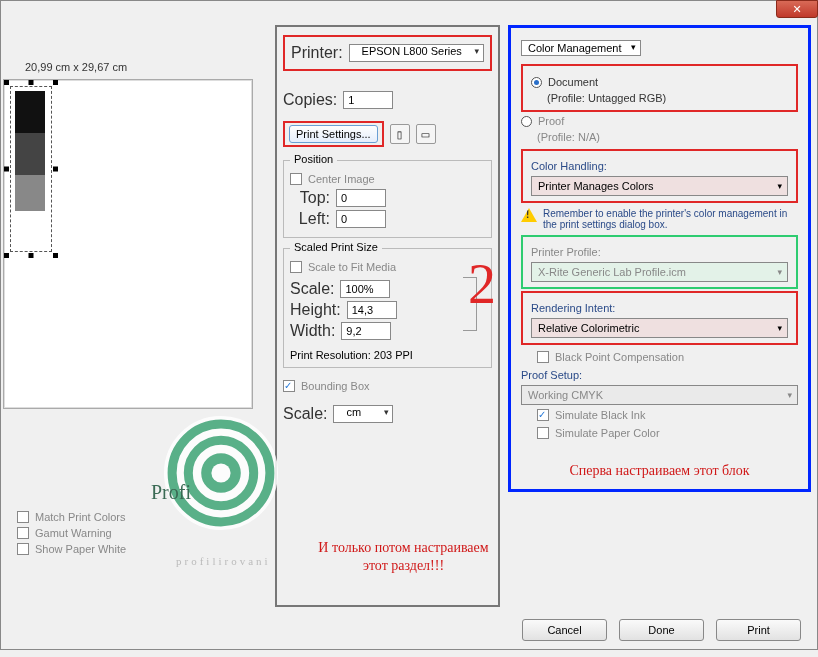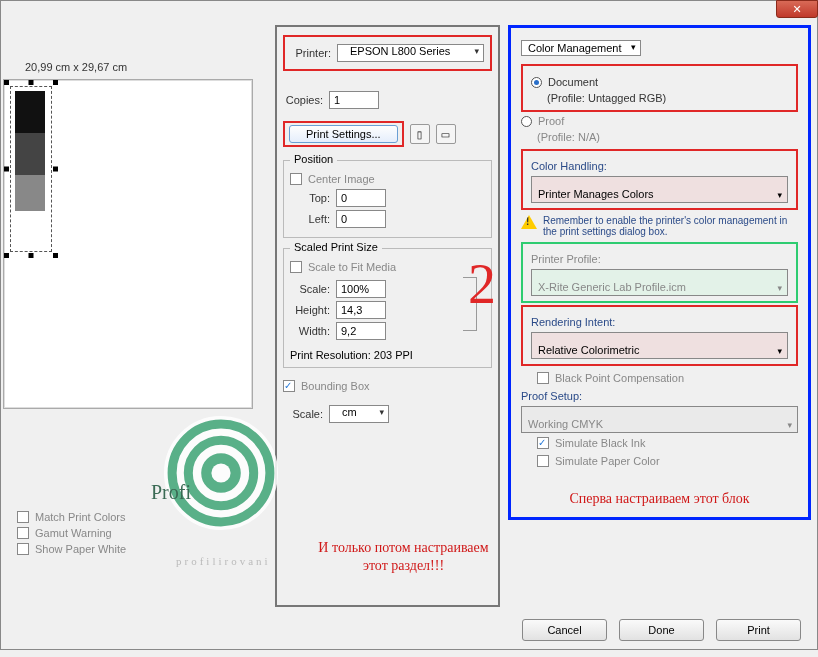--- a/index.html
+++ b/index.html
@@ -29,27 +29,27 @@
   .chk.on::after { content: "✓"; color: #2a7bd8; font-size: 10px; position: relative; top: -2px; }
   
   
   .col-mid { width: 225px; border: 2px solid #777; padding: 8px 6px; position: relative; display: flex; flex-direction: column; gap: 6px; background: #f0f0f0; }
   
   .red-box { border: 2px solid #e02727; padding: 4px 6px; }
   .green-box { border: 2px solid #2ecc71; padding: 4px 6px; }
   .blue-box { border: 3px solid #0026ff; padding: 12px 10px 10px 10px; }
   
   .field-row { display: flex; align-items: center; gap: 6px; margin: 3px 0; }
-  .lbl { font-size: 11px; color: #333; min-width: 40px; text-align: right; }
+  .lbl { font-size: 16px; color: #333; min-width: 40px; text-align: right; }
   .txt-input, .select { height: 18px; border: 1px solid #888; background: #fff; padding: 0 12px; font-size: 11px; flex: 1; }
   .select { position: relative; }
   .select::after { content: "▾"; position: absolute; right: 4px; top: 1px; font-size: 9px; color: #333; }
   .num-input { width: 50px; height: 18px; border: 1px solid #888; background: #fff; padding: 0 4px; font-size: 11px; }
   
-  .print-settings-btn { border: 1px solid #6a9fd4; background: linear-gradient(#fefefe,#e5eefc); padding: 2px 16px; font-size: 11px; border-radius: 3px; cursor: pointer; }
+  .print-settings-btn { border: 1px solid #6a9fd4; background: linear-gradient(#fefefe,#e5eefc); padding: 2px 6px; font-size: 11px; border-radius: 3px; cursor: pointer; }
   .icon-btn { width: 20px; height: 20px; border: 1px solid #999; background: #f5f5f5; font-size: 10px; cursor: pointer; display: inline-flex; align-items: center; justify-content: center; border-radius: 2px; }
   
   .fieldset { border: 1px solid #bbb; padding: 8px 14px 6px 6px; margin-top: 4px; position: relative; }
   .fieldset-legend { position: absolute; top: -8px; left: 6px; background: #f0f0f0; padding: 0 4px; font-size: 11px; }
   
   .big-2 { position: absolute; right: 2px; top: 225px; font-size: 56px; color: #e02727; font-family: Georgia, serif; z-index: 10; }
   .mid-note { color: #d01818; font-family: Georgia, serif; font-size: 14px; text-align: center; line-height: 1.3; margin-top: 4px; margin-left: 32px; }
   .col-mid .mid-note { position: absolute; bottom: 30px; left: 0; right: 0; }
   
   
@@ -62,21 +62,21 @@
   .radio.on::after { content: ""; position: absolute; left: 2px; top: 2px; width: 5px; height: 5px; background: #2a6fc9; border-radius: 50%; }
   
   .section-label { font-size: 11px; color: #2a4a88; margin: 4px 0; }
   .subtle { color: #888; }
   .indent { margin-left: 16px; }
   
   .warn-row { display: flex; align-items: flex-start; gap: 6px; font-size: 10px; color: #2a4a88; margin: 5px 0; }
   .warn-icon { width: 16px; height: 14px; background: #ffcc00; clip-path: polygon(50% 0,100% 100%,0 100%); position: relative; flex-shrink: 0; }
   .warn-icon::after { content: "!"; position: absolute; left: 5px; top: 1px; font-weight: bold; color: #333; font-size: 10px; }
   
-  .dd { height: 27px; border: 1px solid #888; background: #fff; padding: 2px 18px 2px 6px; font-size: 11px; position: relative; display: flex; align-items: flex-end; width: 100%; }
+  .dd { height: 20px; border: 1px solid #888; background: #fff; padding: 2px 18px 2px 6px; font-size: 11px; position: relative; display: flex; align-items: center; width: 100%; }
   .dd::after { content: "▾"; position: absolute; right: 5px; font-size: 9px; }
   .dd.pink { background: #efe0e0; }
   .dd.mint { background: #e3f2e8; color: #888; }
   .dd.grey { background: #eaeaea; color: #888; }
   
   .right-note { color: #d01818; font-family: Georgia, serif; font-size: 14px; text-align: center; margin-top: 24px; }
   
   
   .btn-bar { position: absolute; bottom: 8px; right: 16px; display: flex; gap: 12px; }
   .win-btn { width: 85px; height: 22px; border: 1px solid #888; background: linear-gradient(#fafafa,#e2e2e2); border-radius: 3px; font-size: 11px; cursor: pointer; }

